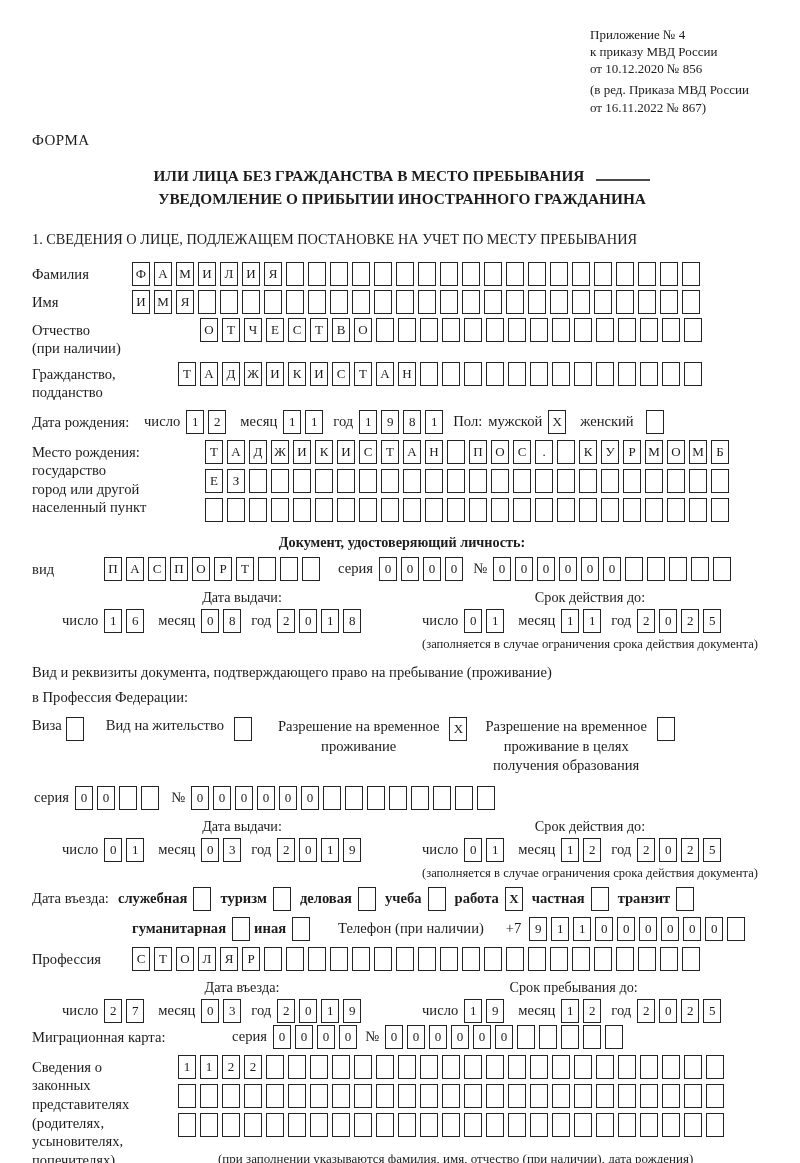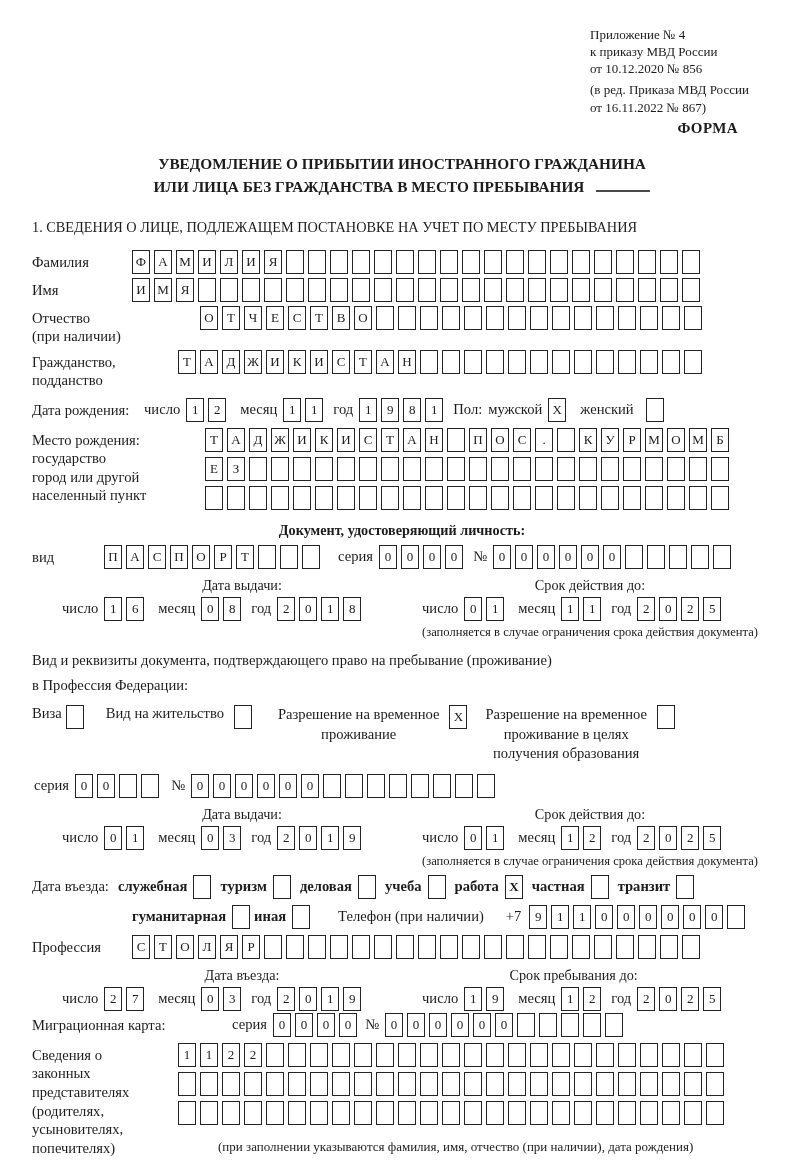--- a/index.html
+++ b/index.html
@@ -4,21 +4,21 @@
 <style>
   html,body { margin:0; padding:0; background:#ffffff; }
   .page {
     width:800px; min-height:1163px; box-sizing:border-box;
     padding:26px 28px 16px 32px; background:#fff;
     font-family:"Liberation Serif","DejaVu Serif",serif;
     color:#1c1c1c;
   }
   .hdr { margin-left:558px; font-size:13px; line-height:1.32; }
   .hdr .g { margin-top:4px; }
-  .forma { text-align:right; padding-right:34px; font-weight:bold; font-size:15px; margin-top:4px; letter-spacing:.4px; }
+  .forma { padding-right:34px; font-weight:normal; font-size:15px; margin-top:16px; letter-spacing:.4px; }
   .title { text-align:center; font-weight:bold; font-size:15.3px; margin-top:16px; line-height:1.5; }
   .blank { display:inline-block; width:54px; border-bottom:2.5px solid #4a4a4a; margin-left:12px; }
   .sec { font-weight:normal; font-size:14.3px; margin-top:20px; margin-bottom:14px; }
 
   .frow { display:flex; align-items:flex-start; margin-bottom:4px; }
   .vcenter { align-items:center; }
   .flabel { flex:none; font-size:14.6px; line-height:1.27; padding-top:3px; }
   .w100 { width:100px; } .w146 { width:146px; }
   .w168 { width:168px; } .w173 { width:173px; } .w112 { width:112px; } .w200 { width:200px; }
   .cells { display:inline-flex; flex:none; }
@@ -62,22 +62,22 @@
     <div>Приложение № 4</div>
     <div>к приказу МВД России</div>
     <div>от 10.12.2020 № 856</div>
     <div class="g">(в ред. Приказа МВД России</div>
     <div>от 16.11.2022 № 867)</div>
   </div>
 
   <div class="forma">ФОРМА</div>
 
   <div class="title">
+    <div><span>ИЛИ ЛИЦА БЕЗ ГРАЖДАНСТВА В МЕСТО ПРЕБЫВАНИЯ</span><span class="blank"></span></div>
     <div>УВЕДОМЛЕНИЕ О ПРИБЫТИИ ИНОСТРАННОГО ГРАЖДАНИНА</div>
-    <div><span>ИЛИ ЛИЦА БЕЗ ГРАЖДАНСТВА В МЕСТО ПРЕБЫВАНИЯ</span><span class="blank"></span></div>
   </div>
 
   <div class="sec">1. СВЕДЕНИЯ О ЛИЦЕ, ПОДЛЕЖАЩЕМ ПОСТАНОВКЕ НА УЧЕТ ПО МЕСТУ ПРЕБЫВАНИЯ</div>
 
   <div class="frow">
     <div class="flabel w100">Фамилия</div>
     <div class="cells">
         <span class="cell">Ф</span>
         <span class="cell">А</span>
         <span class="cell">М</span>

